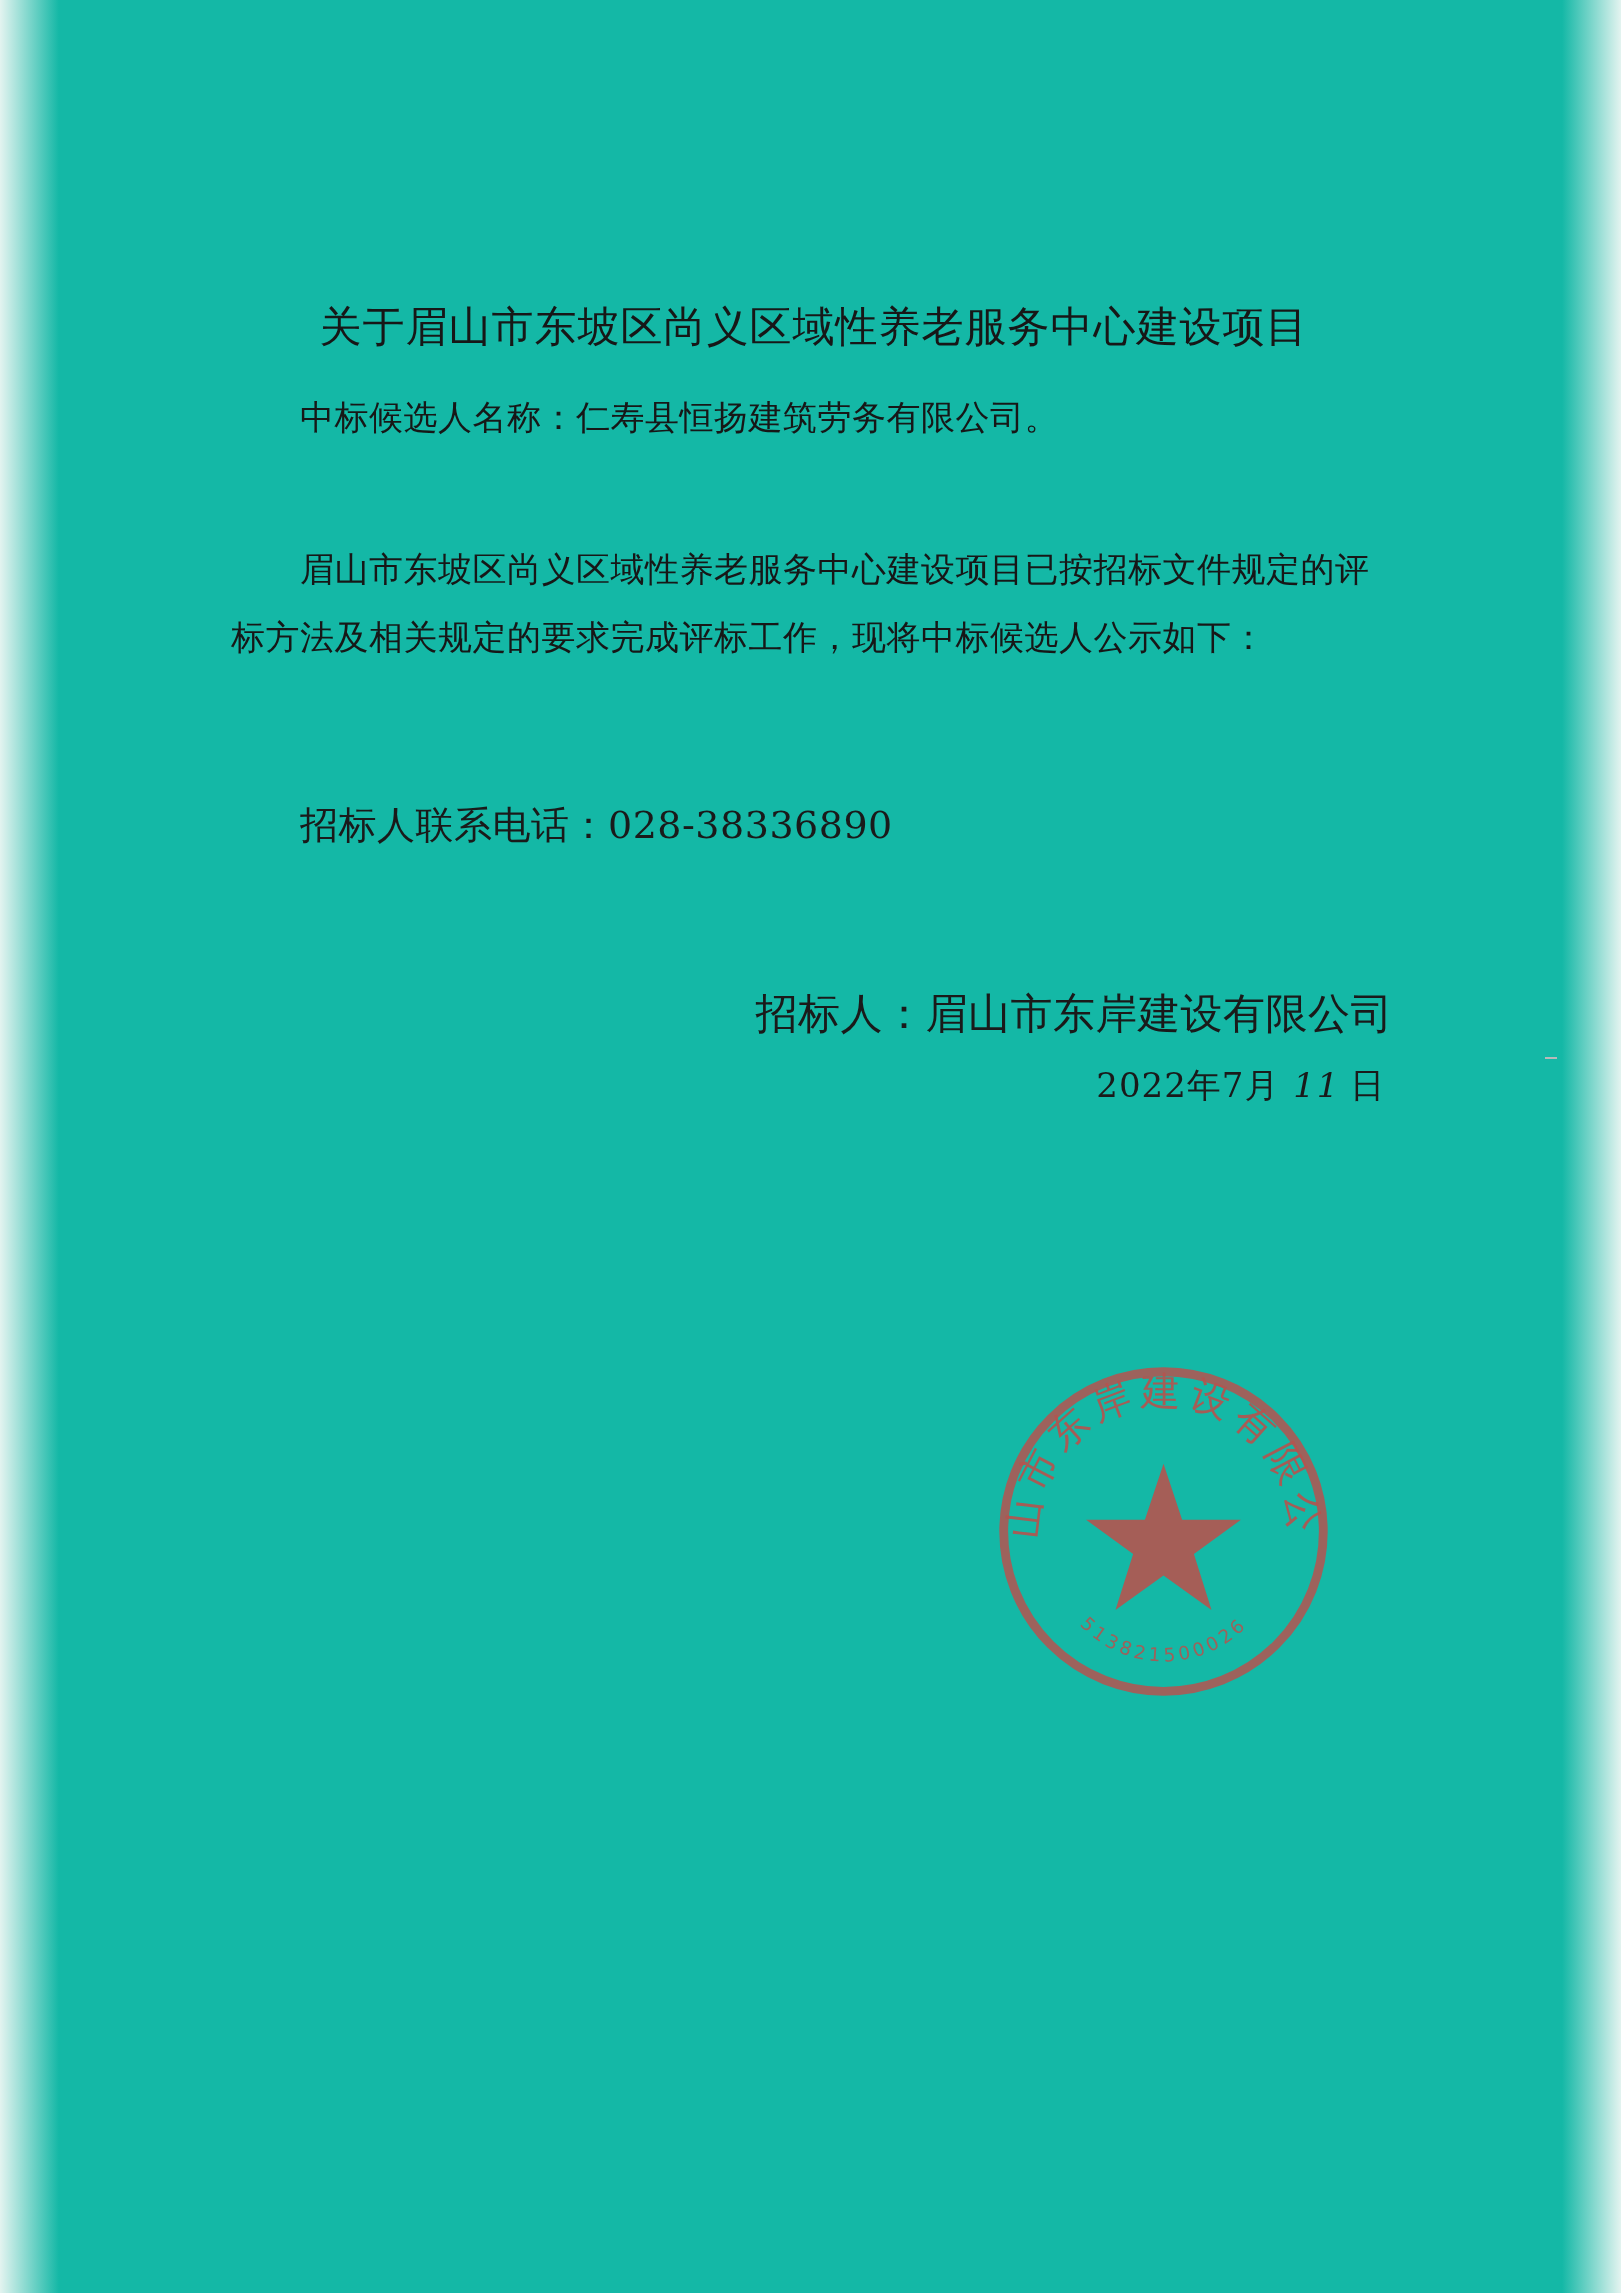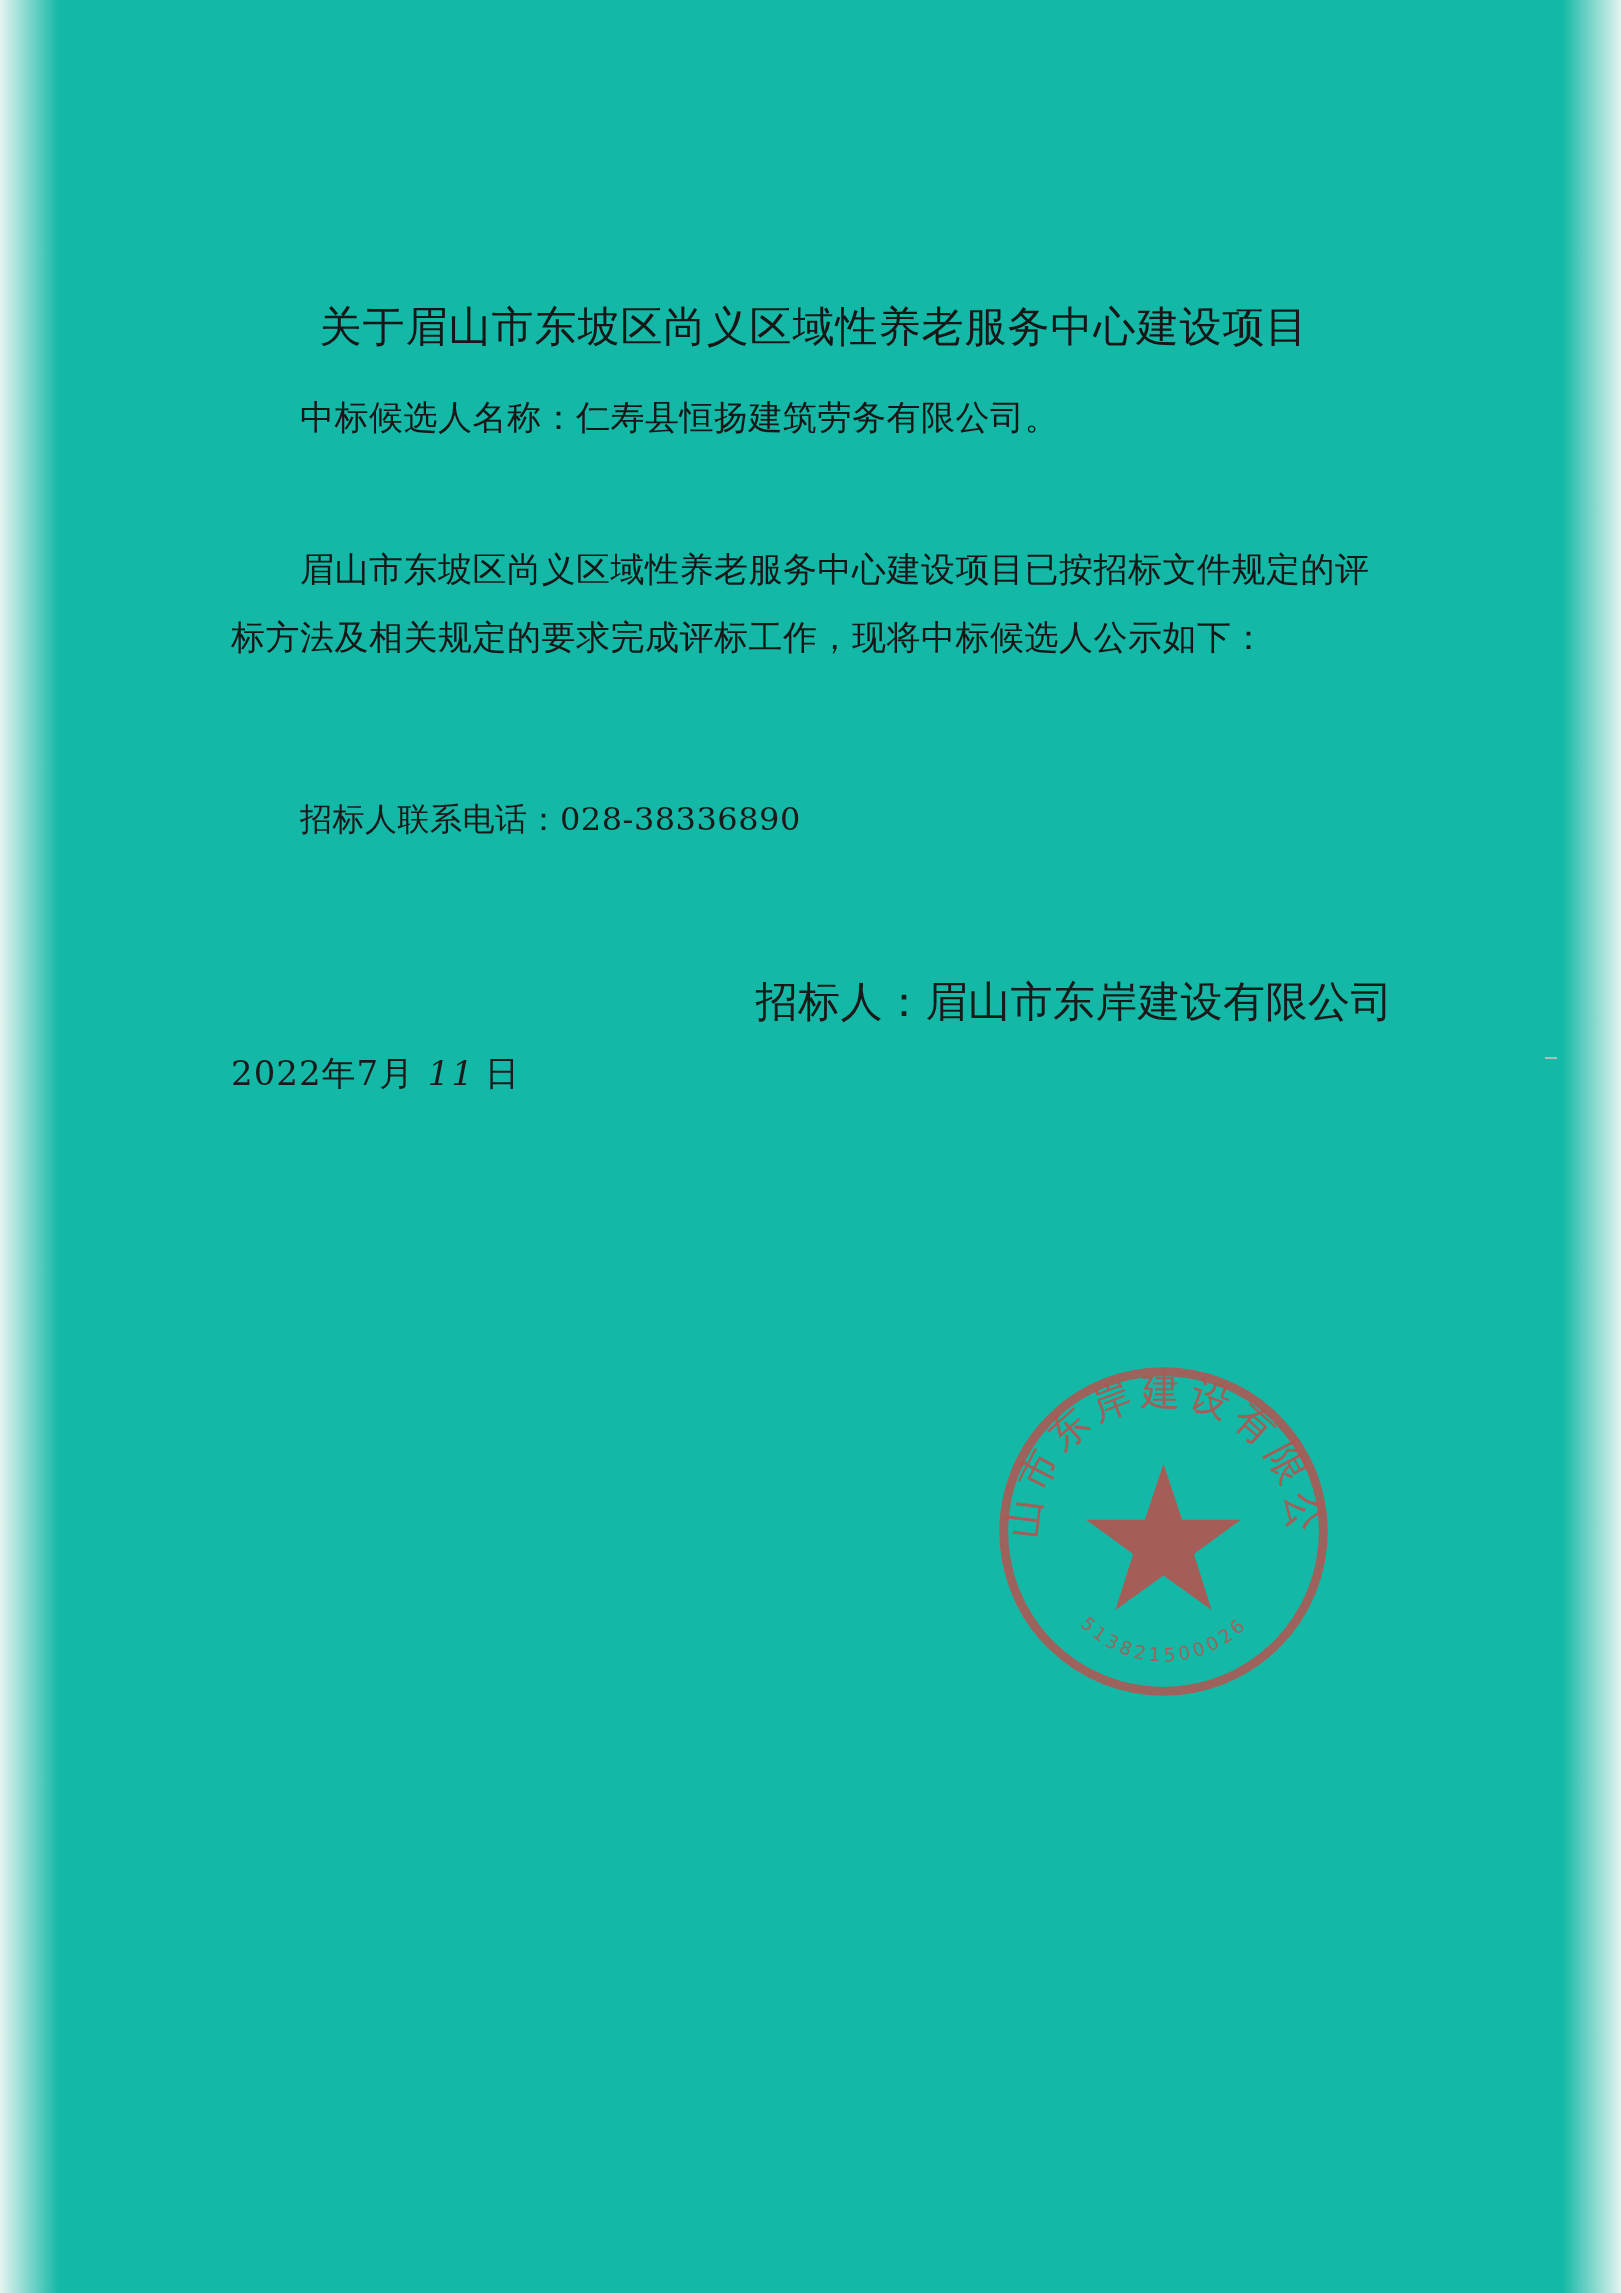--- a/index.html
+++ b/index.html
@@ -63,35 +63,36 @@
 
   .para.first {
     margin-top: 84px;
   }
   .para.gap {
     margin-top: 23.5px;
   }
 
   .contact-block {
     margin-top: 116px;
-    font-size: 32px;
+    font-size: 38px;
     line-height: 2.0;
     text-indent: 69px;
     letter-spacing: 0.5px;
   }
 
   .signature {
     margin-top: 108px;
     text-align: right;
     font-size: 42px;
     line-height: 2.05;
     letter-spacing: 0.5px;
     padding-right: 3.9px;
   }
   .sign-date {
+    text-align: right;
     font-size: 34px;
     letter-spacing: 1px;
     padding-right: 11.8px;
     margin-top: 5.9px;
   }
   .handwrite-day {
     font-family: "DejaVu Serif", "Liberation Serif", serif;
     font-style: italic;
     letter-spacing: 2px;
     padding: 0 9.8px 0 13.7px;

